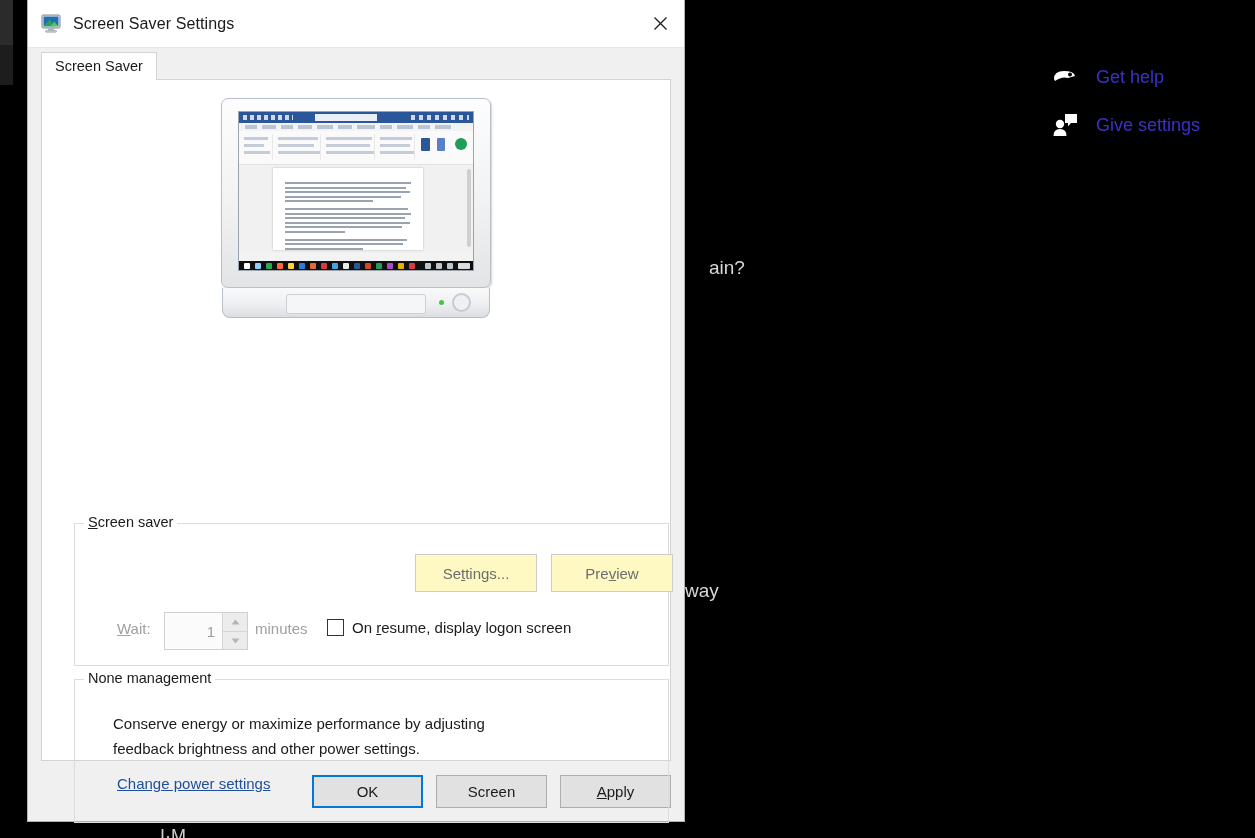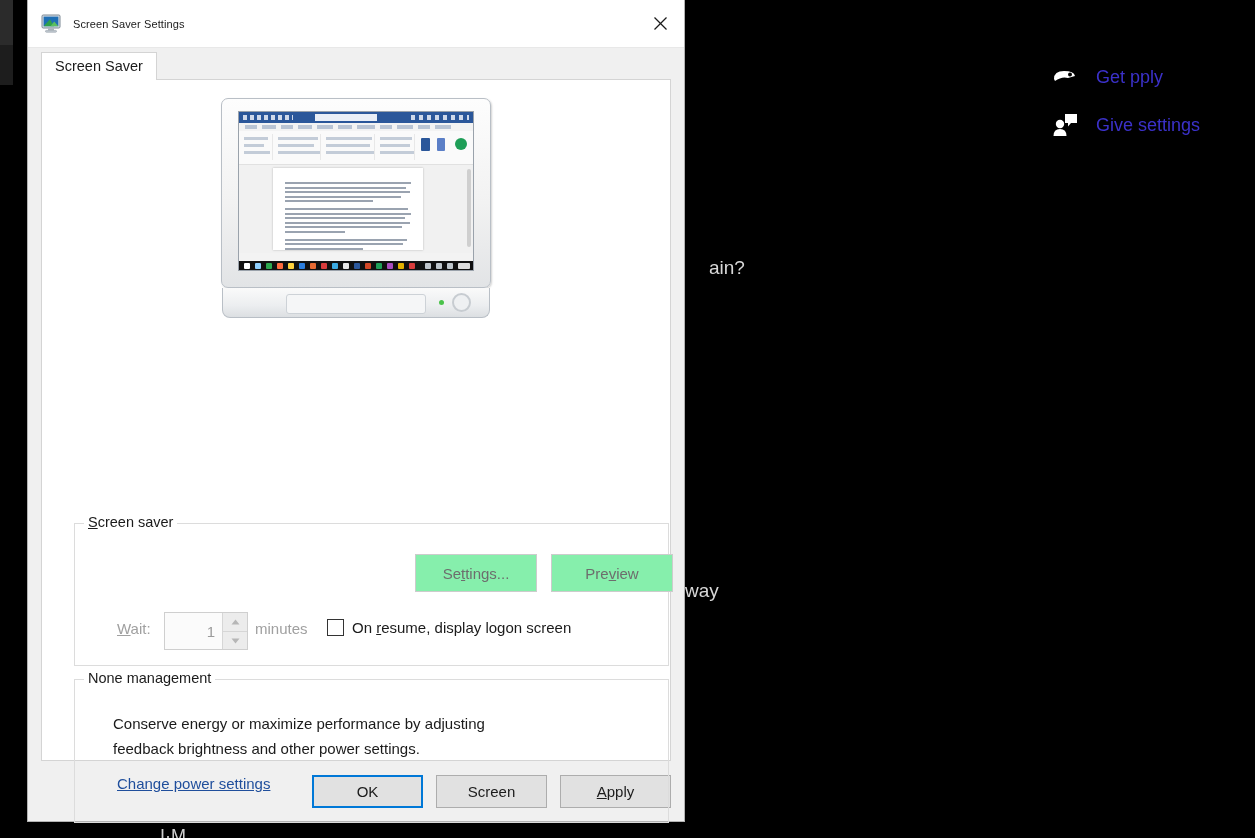--- a/index.html
+++ b/index.html
@@ -62,21 +62,21 @@
     background: #ffffff;
     display: flex; align-items: center;
     border-bottom: 1px solid #e8e8e8;
     position: relative;
   }
   #titlebar-icon {
     width: 22px; height: 20px; margin-left: 13px; margin-right: 10px;
     position: relative; flex: 0 0 auto;
   }
   #titlebar-title {
-    font-size: 11px; color: #1b1b1b;
+    font-size: 16px; color: #1b1b1b;
     font-family: "Liberation Sans", sans-serif;
     letter-spacing: 0.1px;
   }
   #close-button {
     position: absolute; right: 0; top: 0;
     width: 48px; height: 47px;
     display: flex; align-items: center; justify-content: center;
     cursor: default;
   }
 
@@ -206,21 +206,21 @@
     flex: 1 1 auto; padding-left: 6px;
     font-size: 15px; color: #1b1b1b;
   }
   #ss-combo-arrow {
     width: 30px; height: 30px;
     display: flex; align-items: center; justify-content: center;
   }
 
   .btn {
     border: 1px solid #cccccc;
-    background: #86efac;
+    background: #fef9c3;
     color: #6d6d6d;
     font-size: 15px;
     display: flex; align-items: center; justify-content: center;
     cursor: default;
   }
   #ss-settings-btn { position: absolute; left: 340px; top: 30px; width: 122px; height: 38px; }
   #ss-preview-btn  { position: absolute; left: 476px; top: 30px; width: 122px; height: 38px; }
 
   #wait-label {
     position: absolute; left: 42px; top: 96px;
@@ -296,21 +296,21 @@
   <div class="bg-text" id="bg-fragment-domain">ain?</div>
   <div class="bg-text" id="bg-fragment-away">way</div>
 
   <div class="bg-link-row" id="bg-link-get-help">
     <span class="bg-link-icon">
       <svg width="30" height="30" viewBox="0 0 30 30">
         <path d="M4 17 Q4 9 14 9 Q24 9 25 14 L18 16 Q12 14 5 19 Z" fill="#ffffff"></path>
         <circle cx="20" cy="12.5" r="2" fill="#000000"></circle>
       </svg>
     </span>
-    <span class="bg-link-text">Get pply</span>
+    <span class="bg-link-text">Get help</span>
   </div>
 
   <div class="bg-link-row" id="bg-link-give-feedback">
     <span class="bg-link-icon">
       <svg width="30" height="30" viewBox="0 0 30 30">
         <circle cx="10" cy="14" r="4.2" fill="#ffffff"></circle>
         <path d="M3.5 26 Q3.5 19 10 19 Q16.5 19 16.5 26 Z" fill="#ffffff"></path>
         <path d="M15 4 H27 V13 H21 L18 16.5 V13 H15 Z" fill="#ffffff"></path>
       </svg>
     </span>

